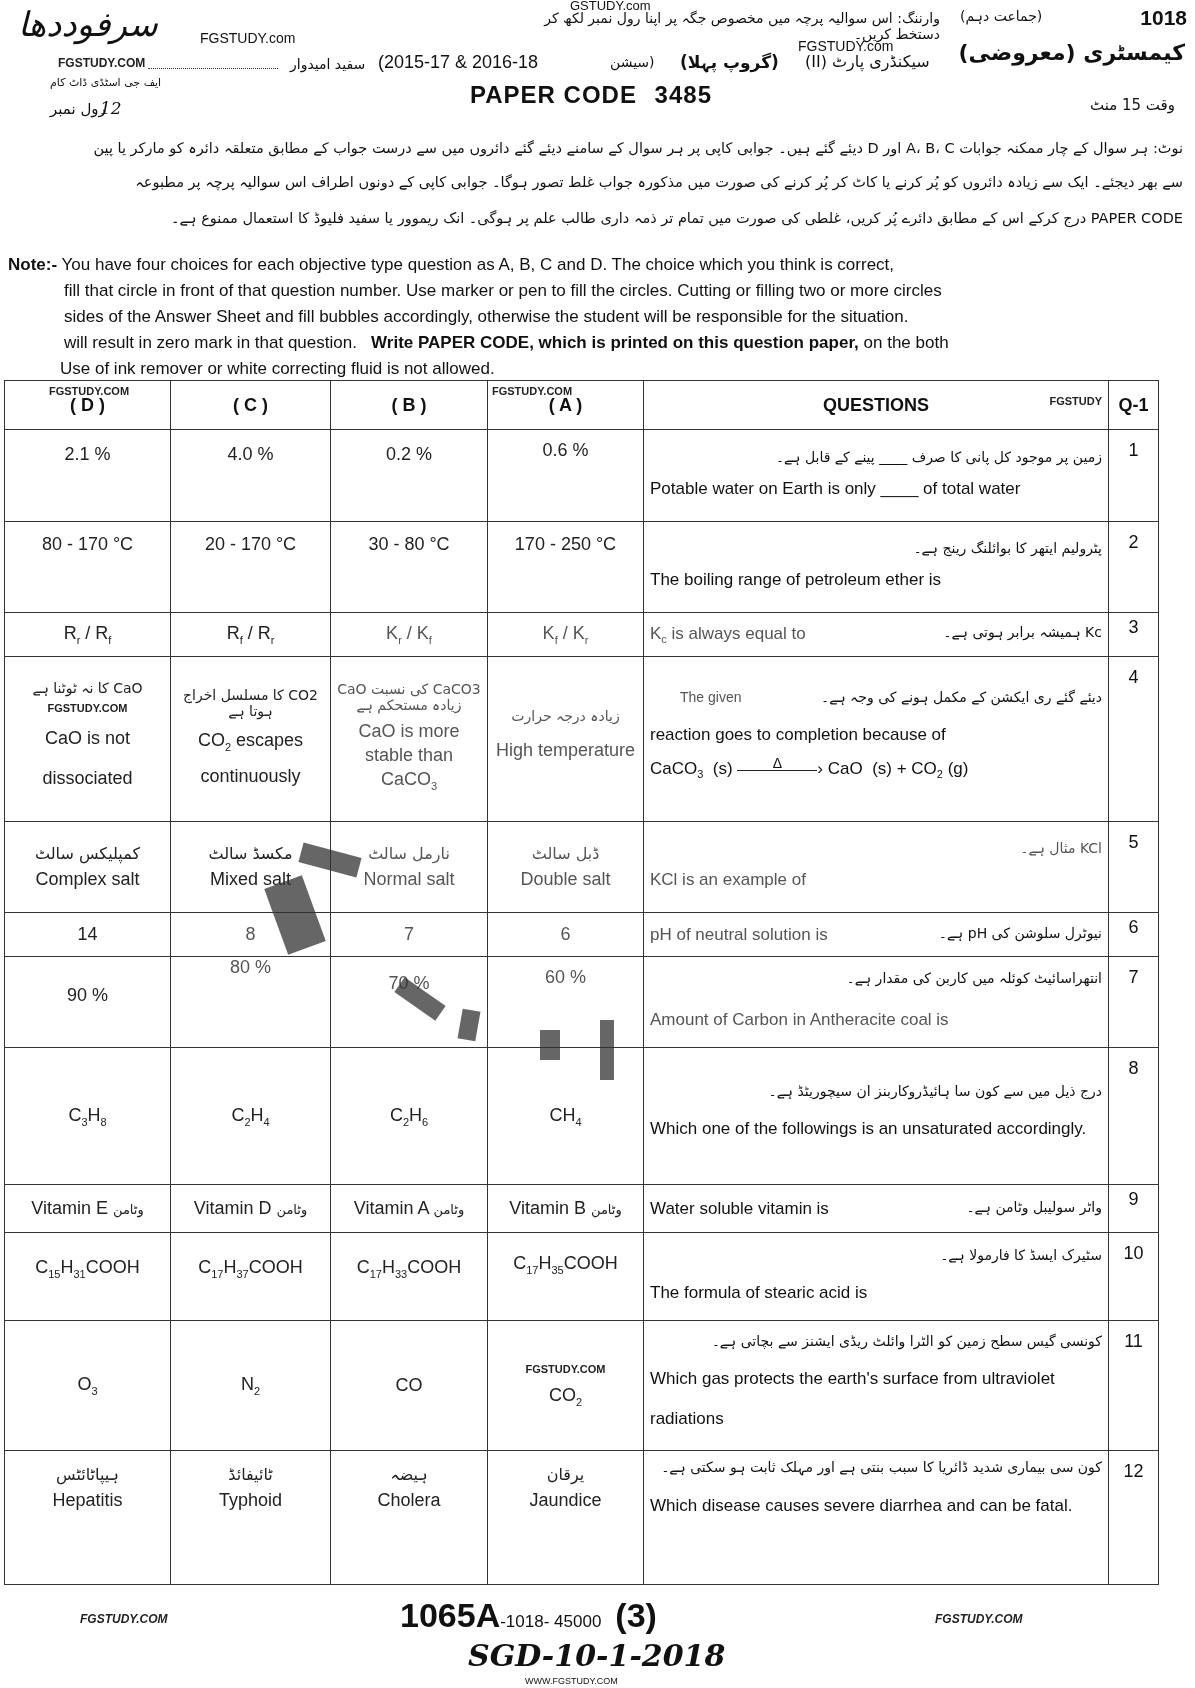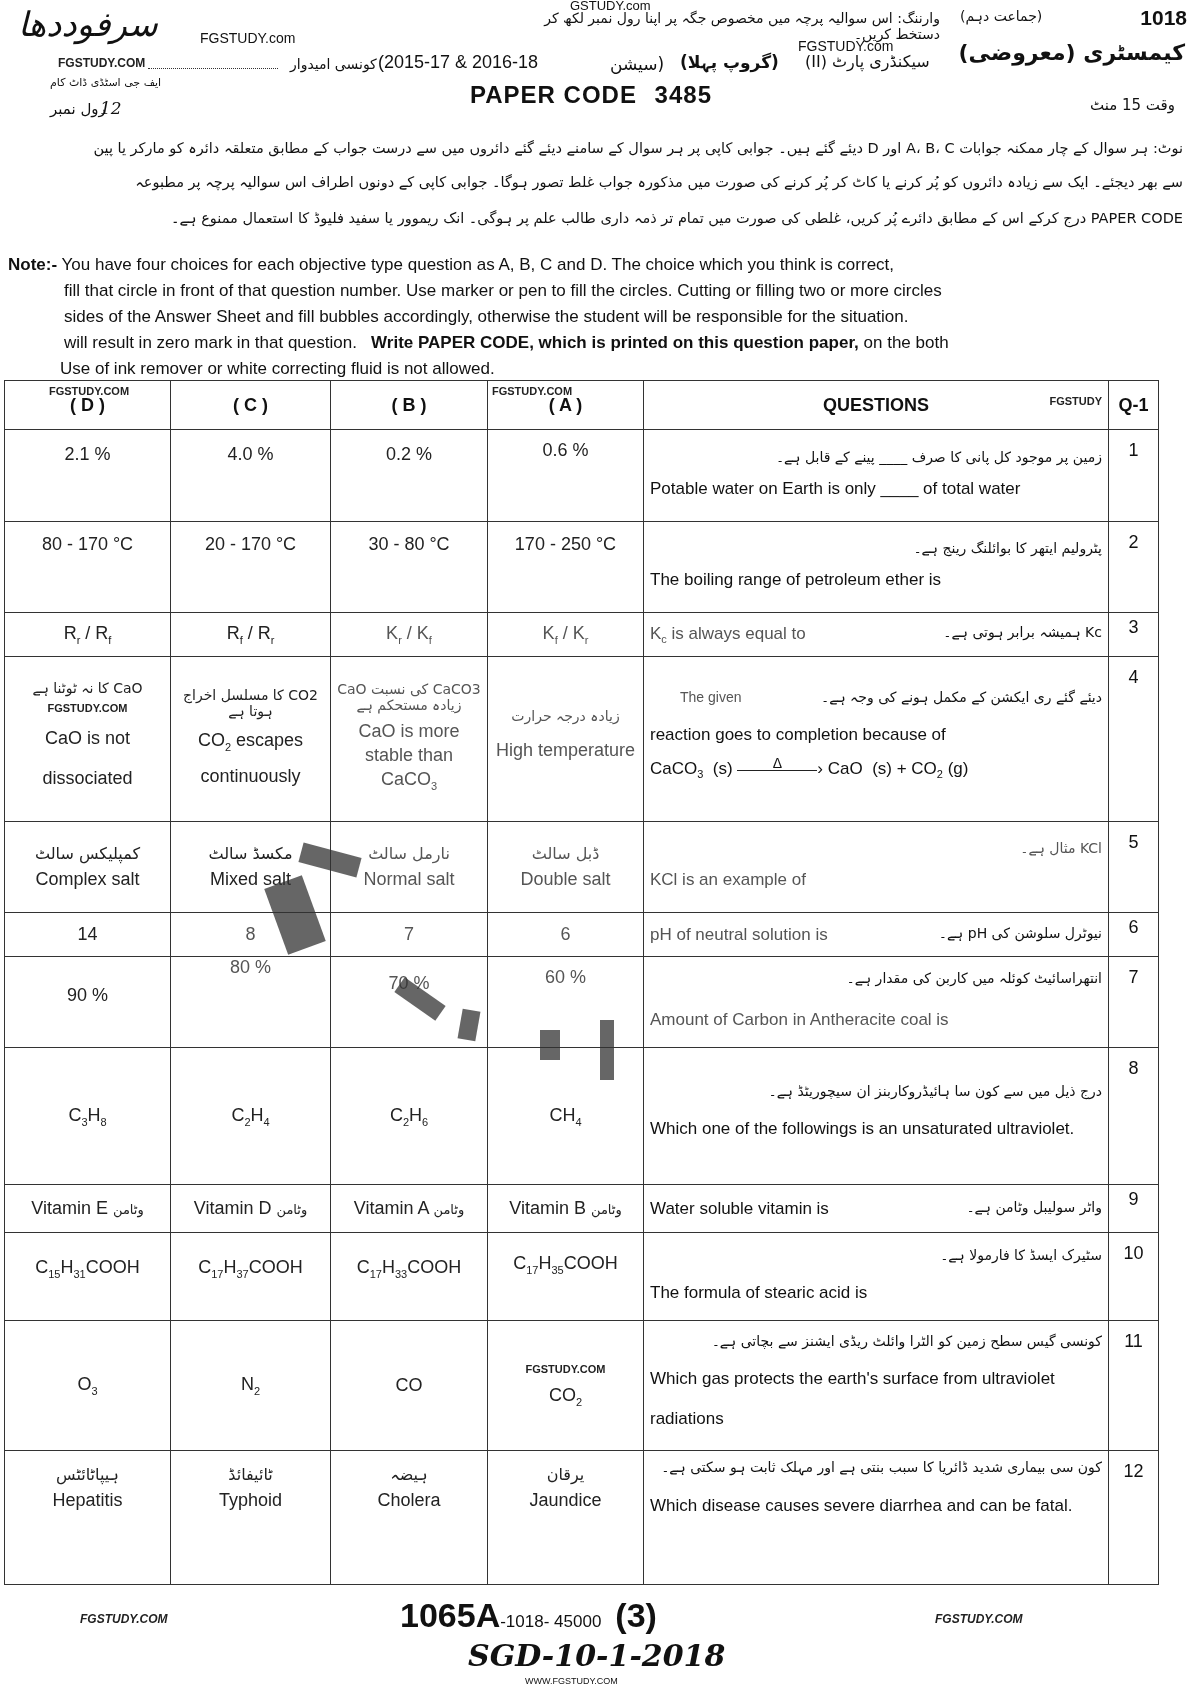--- a/index.html
+++ b/index.html
@@ -47,32 +47,32 @@
 </head>
 <body>
 
 <div class="abs signature hand" style="font-size:34px;">سرفوددھا</div>
 <div class="abs wm" style="left:58px;top:56px;">FGSTUDY.COM</div>
 <div class="abs" style="left:200px;top:30px;font-size:14px;">FGSTUDY.com</div>
 <div class="abs" style="left:570px;top:-2px;font-size:13px;">GSTUDY.com</div>
 <div class="abs" style="left:798px;top:38px;font-size:14px;">FGSTUDY.com</div>
 <div class="abs urdu" style="left:50px;top:76px;font-size:11px;">ایف جی اسٹڈی ڈاٹ کام</div>
 <div class="abs" style="left:148px;top:68px;width:130px;border-bottom:1.5px dotted #333;"></div>
-<div class="abs urdu" style="left:290px;top:56px;font-size:14px;">کونسی امیدوار</div>
+<div class="abs urdu" style="left:290px;top:56px;font-size:14px;">سفید امیدوار</div>
 <div class="abs urdu roll-urdu">رول نمبر</div>
 <div class="abs hand" style="left:100px;top:98px;font-size:17px;">12</div>
 
 <div class="abs urdu" style="left:520px;top:10px;font-size:14px;width:420px;text-align:right;">وارننگ: اس سوالیہ پرچہ میں مخصوص جگہ پر اپنا رول نمبر لکھ کر دستخط کریں۔</div>
 <div class="abs urdu" style="left:960px;top:8px;font-size:14px;">(جماعت دہم)</div>
 <div class="abs code-1018">1018</div>
 
 <div class="abs urdu title-urdu">کیمسٹری (معروضی)</div>
 <div class="abs urdu" style="left:805px;top:52px;font-size:16px;">سیکنڈری پارٹ (II)</div>
 <div class="abs urdu" style="left:680px;top:52px;font-size:17px;font-weight:bold;">(گروپ پہلا)</div>
-<div class="abs urdu" style="left:610px;top:54px;font-size:17px;">(سیشن</div>
+<div class="abs urdu" style="left:610px;top:54px;font-size:14px;">(سیشن</div>
 <div class="abs session">(2015-17 &amp; 2016-18</div>
 <div class="abs urdu time-urdu">وقت 15 منٹ</div>
 
 <div class="abs paper-code">
   <span>PAPER CODE</span>
   <span style="margin-left:10px;">3485</span>
 </div>
 
 <div class="abs urdu instr-urdu" style="top:140px;width:1160px;">نوٹ: ہر سوال کے چار ممکنہ جوابات A، B، C اور D دیئے گئے ہیں۔ جوابی کاپی پر ہر سوال کے سامنے دیئے گئے دائروں میں سے درست جواب کے مطابق متعلقہ دائرہ کو مارکر یا پین</div>
 <div class="abs urdu instr-urdu" style="top:174px;width:1100px;">سے بھر دیجئے۔ ایک سے زیادہ دائروں کو پُر کرنے یا کاٹ کر پُر کرنے کی صورت میں مذکورہ جواب غلط تصور ہوگا۔ جوابی کاپی کے دونوں اطراف اس سوالیہ پرچہ پر مطبوعہ</div>
@@ -215,21 +215,21 @@
     <td class="qn">7</td>
   </tr>
 
   <tr style="height:137px;">
     <td class="opt">C<sub>3</sub>H<sub>8</sub></td>
     <td class="opt">C<sub>2</sub>H<sub>4</sub></td>
     <td class="opt">C<sub>2</sub>H<sub>6</sub></td>
     <td class="opt">CH<sub>4</sub></td>
     <td class="q">
           <span class="ur urdu">درج ذیل میں سے کون سا ہائیڈروکاربنز ان سیچوریٹڈ ہے۔</span>
-          <span class="en" style="line-height:40px;">Which one of the followings is an unsaturated ultraviolet.</span>
+          <span class="en" style="line-height:40px;">Which one of the followings is an unsaturated accordingly.</span>
         </td>
     <td class="qn">8</td>
   </tr>
 
   <tr style="height:48px;">
     <td class="opt"><span>Vitamin E</span> <span class="urdu" style="font-size:13px;">وٹامن</span></td>
     <td class="opt"><span>Vitamin D</span> <span class="urdu" style="font-size:13px;">وٹامن</span></td>
     <td class="opt"><span>Vitamin A</span> <span class="urdu" style="font-size:13px;">وٹامن</span></td>
     <td class="opt"><span>Vitamin B</span> <span class="urdu" style="font-size:13px;">وٹامن</span></td>
     <td class="q">

